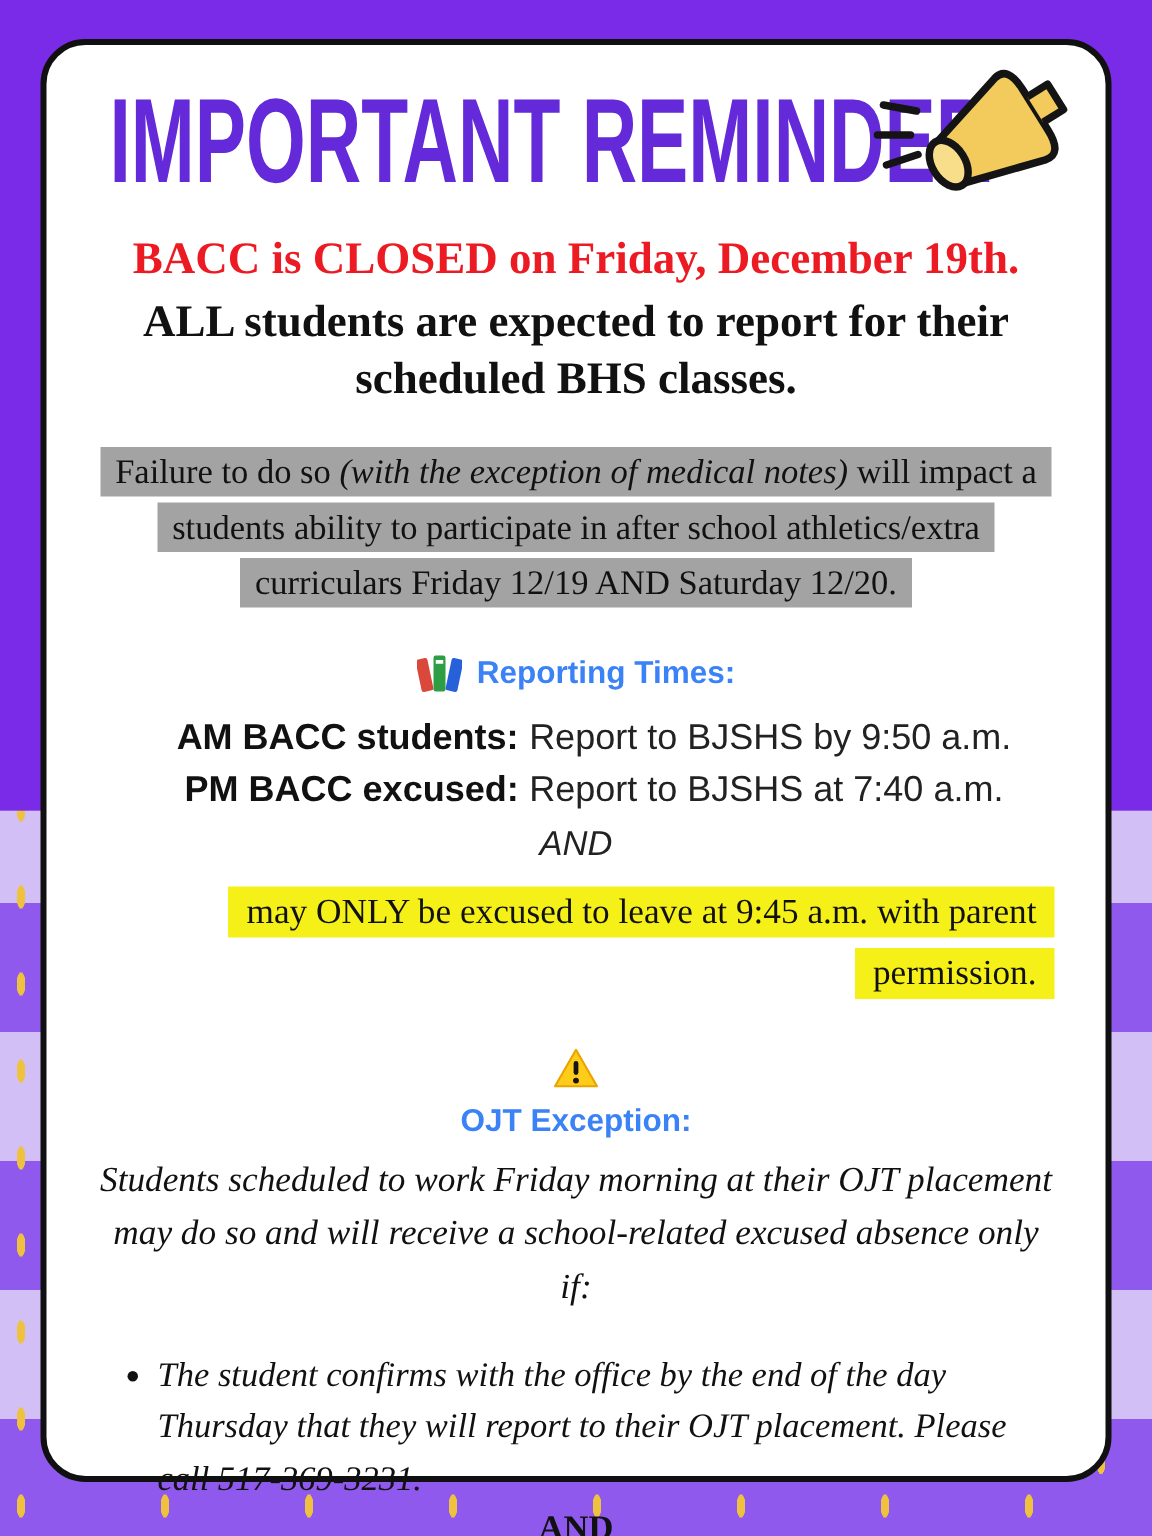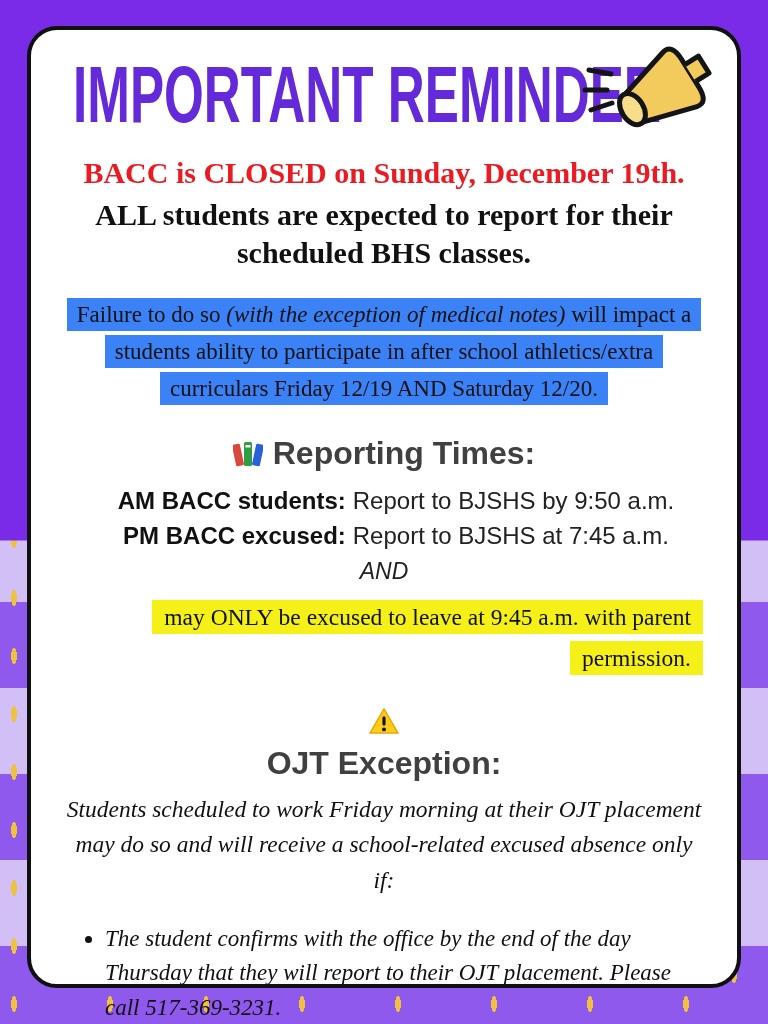--- a/index.html
+++ b/index.html
@@ -70,34 +70,34 @@
   }
   .cyan-wrap {
     margin: 26px 0 10px;
     text-align: center;
     font-family: "Liberation Serif", serif;
     font-size: 23px;
     line-height: 1.6;
     color: #111;
   }
   .hl-cyan {
-    background: #3b82f6;
+    background: #a3a3a3;
     padding: 4px 10px;
     -webkit-box-decoration-break: clone;
     box-decoration-break: clone;
   }
   .section-heading {
     display: flex;
     align-items: center;
     justify-content: center;
     gap: 10px;
     margin: 28px 0 12px;
     font-weight: 700;
-    font-size: 32px;
-    color: #404040;
+    font-size: 21px;
+    color: #3b82f6;
   }
   .section-heading.left { justify-content: flex-start; margin: 28px 0 10px; flex-direction: column; }
   .time-row {
     text-align: center;
     font-size: 24px;
     line-height: 1.45;
     color: #222;
   }
   .time-row .lead { font-weight: 700; color: #111; margin-right: 7px; margin-left: 24px; }
   .and-italic {
@@ -159,39 +159,39 @@
           <line x1="16" y1="86" x2="37" y2="79"></line>
         </g>
         <g transform="rotate(-32 88 66)">
           <path d="M52 50 L108 34 Q120 31 120 50 L120 82 Q120 101 108 98 L52 82 Z" fill="#F2CB5C" stroke="#141414" stroke-width="5" stroke-linejoin="round"></path>
           <ellipse cx="52" cy="66" rx="11" ry="17" fill="#F8DD8A" stroke="#141414" stroke-width="5"></ellipse>
           <path d="M120 56 L136 56 L136 76 L120 76" fill="#F2CB5C" stroke="#141414" stroke-width="5" stroke-linejoin="round"></path>
         </g>
       </svg>
     </div>
 
-    <p class="closure">BACC is CLOSED on Sunday, December 19th.</p>
+    <p class="closure">BACC is CLOSED on Friday, December 19th.</p>
 
     <p class="expectation">ALL students are expected to report for their scheduled BHS classes.</p>
 
     <p class="cyan-wrap"><span class="hl-cyan"><span>Failure to do so </span><em>(with the exception of medical notes)</em><span> will impact a students ability to participate in after school athletics/extra curriculars Friday 12/19 AND Saturday 12/20.</span></span></p>
 
     <div class="section-heading">
       <svg width="30" height="28" viewBox="0 0 30 28" aria-hidden="true">
         <rect x="1" y="4" width="8" height="22" rx="1.5" fill="#D9483B" transform="rotate(-12 5 15)"></rect>
         <rect x="11" y="2" width="8" height="24" rx="1.5" fill="#2E9E44"></rect>
         <rect x="21" y="4" width="8" height="22" rx="1.5" fill="#2761D9" transform="rotate(12 25 15)"></rect>
         <rect x="12.5" y="5" width="5" height="2.5" fill="#fff"></rect>
       </svg>
       <span>Reporting Times:</span>
     </div>
 
     <div class="time-row"><span class="lead">AM BACC students:</span><span>Report to BJSHS by 9:50 a.m.</span></div>
 
-    <div class="time-row"><span class="lead">PM BACC excused:</span><span>Report to BJSHS at 7:45 a.m.</span></div>
+    <div class="time-row"><span class="lead">PM BACC excused:</span><span>Report to BJSHS at 7:40 a.m.</span></div>
 
     <div class="and-italic">AND</div>
 
     <div class="yellow-row"><span class="hl-yellow">may ONLY be excused to leave at 9:45 a.m. with parent permission.</span></div>
 
     <div class="section-heading left">
       <svg width="30" height="28" viewBox="0 0 32 30" aria-hidden="true">
         <path d="M16 2 L31 28 H1 Z" fill="#FFCC1A" stroke="#E8A400" stroke-width="1.5" stroke-linejoin="round"></path>
         <rect x="14.3" y="10" width="3.4" height="10" rx="1.7" fill="#151515"></rect>
         <circle cx="16" cy="24" r="2.1" fill="#151515"></circle>

